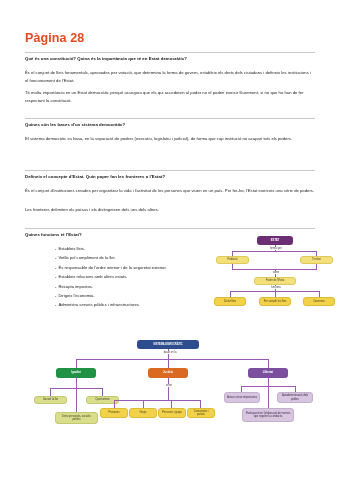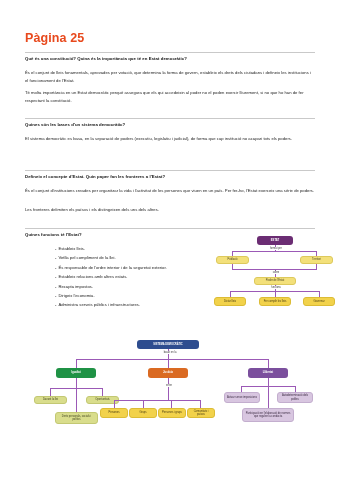--- a/index.html
+++ b/index.html
@@ -53,21 +53,21 @@
   .n-orange{background:#da6a22;color:#ffffff;font-weight:bold;}
   .n-purple{background:#7b4f9d;color:#ffffff;font-weight:bold;}
   .n-olive{background:#d9dd8c;color:#3f421e;border:0.5px solid #c3c873;}
   .n-lilac{background:#d8c6e0;color:#3b2b42;border:0.5px solid #c3aece;}
 </style>
 </head>
 <body>
 
 <div class="page">
 
-  <div class="page-title">Pàgina 25</div>
+  <div class="page-title">Pàgina 28</div>
 
   <div class="rule" style="top:52px;"></div>
   <div class="q" style="top:56px;">Què és una constitució? Quina és la importància que té en Estat democràtic?</div>
   <div class="p" style="top:69px;">És el conjunt de lleis fonamentals, aprovades per votació, que determina la forma de govern, estableix els drets dels ciutadans i defineix les institucions i el funcionament de l'Estat.</div>
   <div class="p" style="top:89px;">Té molta importància en un Estat democràtic perquè assegura que els qui accedeixin al poder no el poden exercir lliurement, si no que ho han de fer respectant la constitució.</div>
 
   <div class="rule" style="top:118px;"></div>
   <div class="q" style="top:122px;">Quines són les bases d'un sistema democràtic?</div>
   <div class="p" style="top:135px;">El sistema democràtic es basa, en la separació de poders (executiu, legislatiu i judicial), de forma que cap institució no acapari tots els poders.</div>
 

